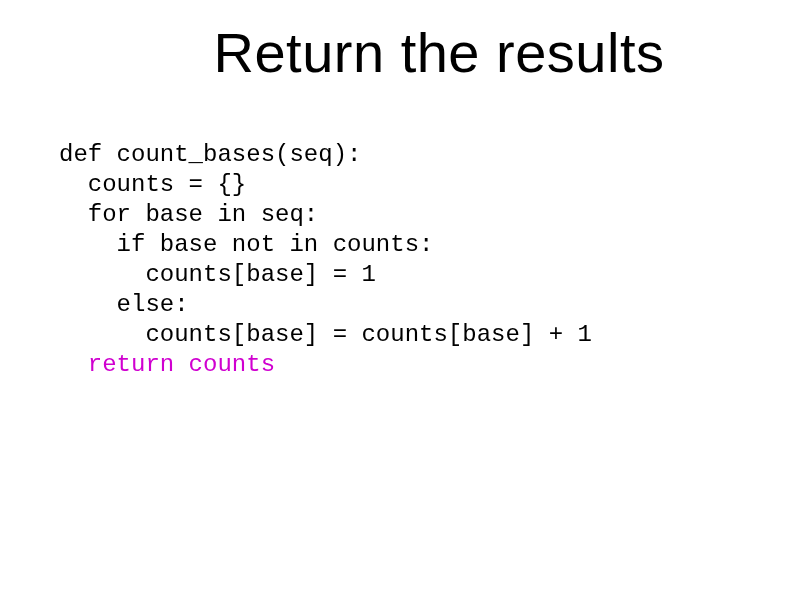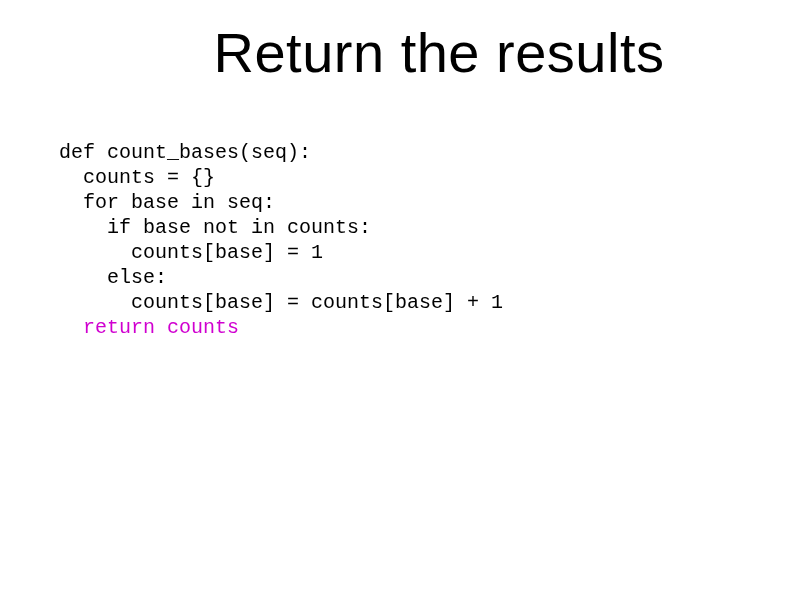--- a/index.html
+++ b/index.html
@@ -27,21 +27,21 @@
     font-size: 56px;
     font-weight: normal;
     color: #000000;
     letter-spacing: 0.5px;
   }
   .code {
     position: absolute;
     top: 140px;
     left: 20px;
     font-family: "Courier New", Courier, monospace;
-    font-size: 20px;
+    font-size: 24px;
     line-height: 1.25;
     white-space: pre;
     color: #000000;
   }
   .hl {
     color: #d000d0; 
   }
 </style>
 </head>
 <body>

